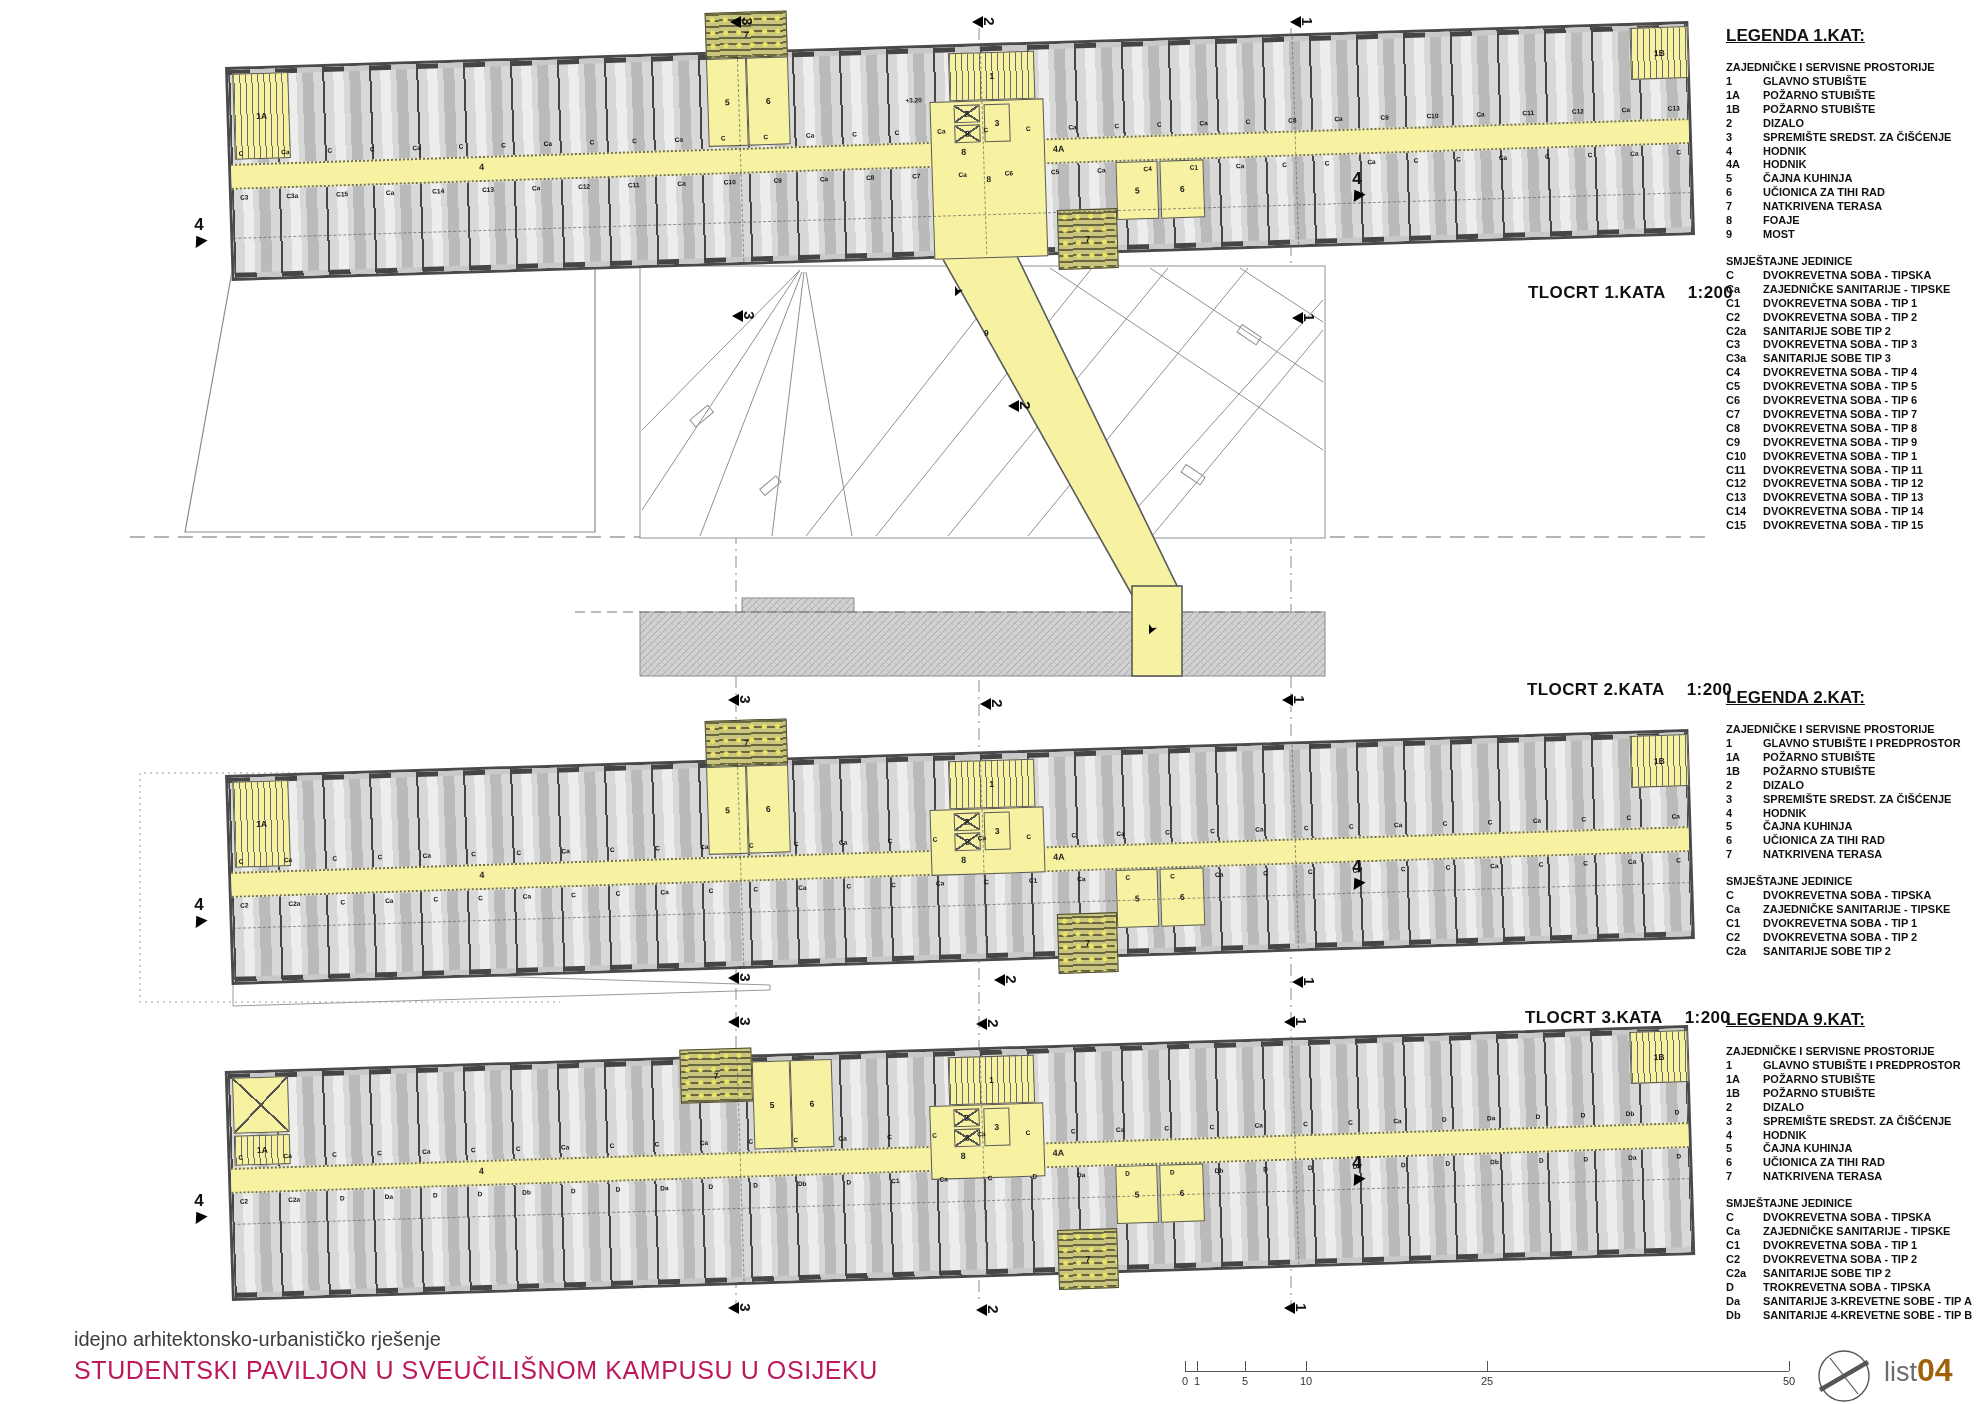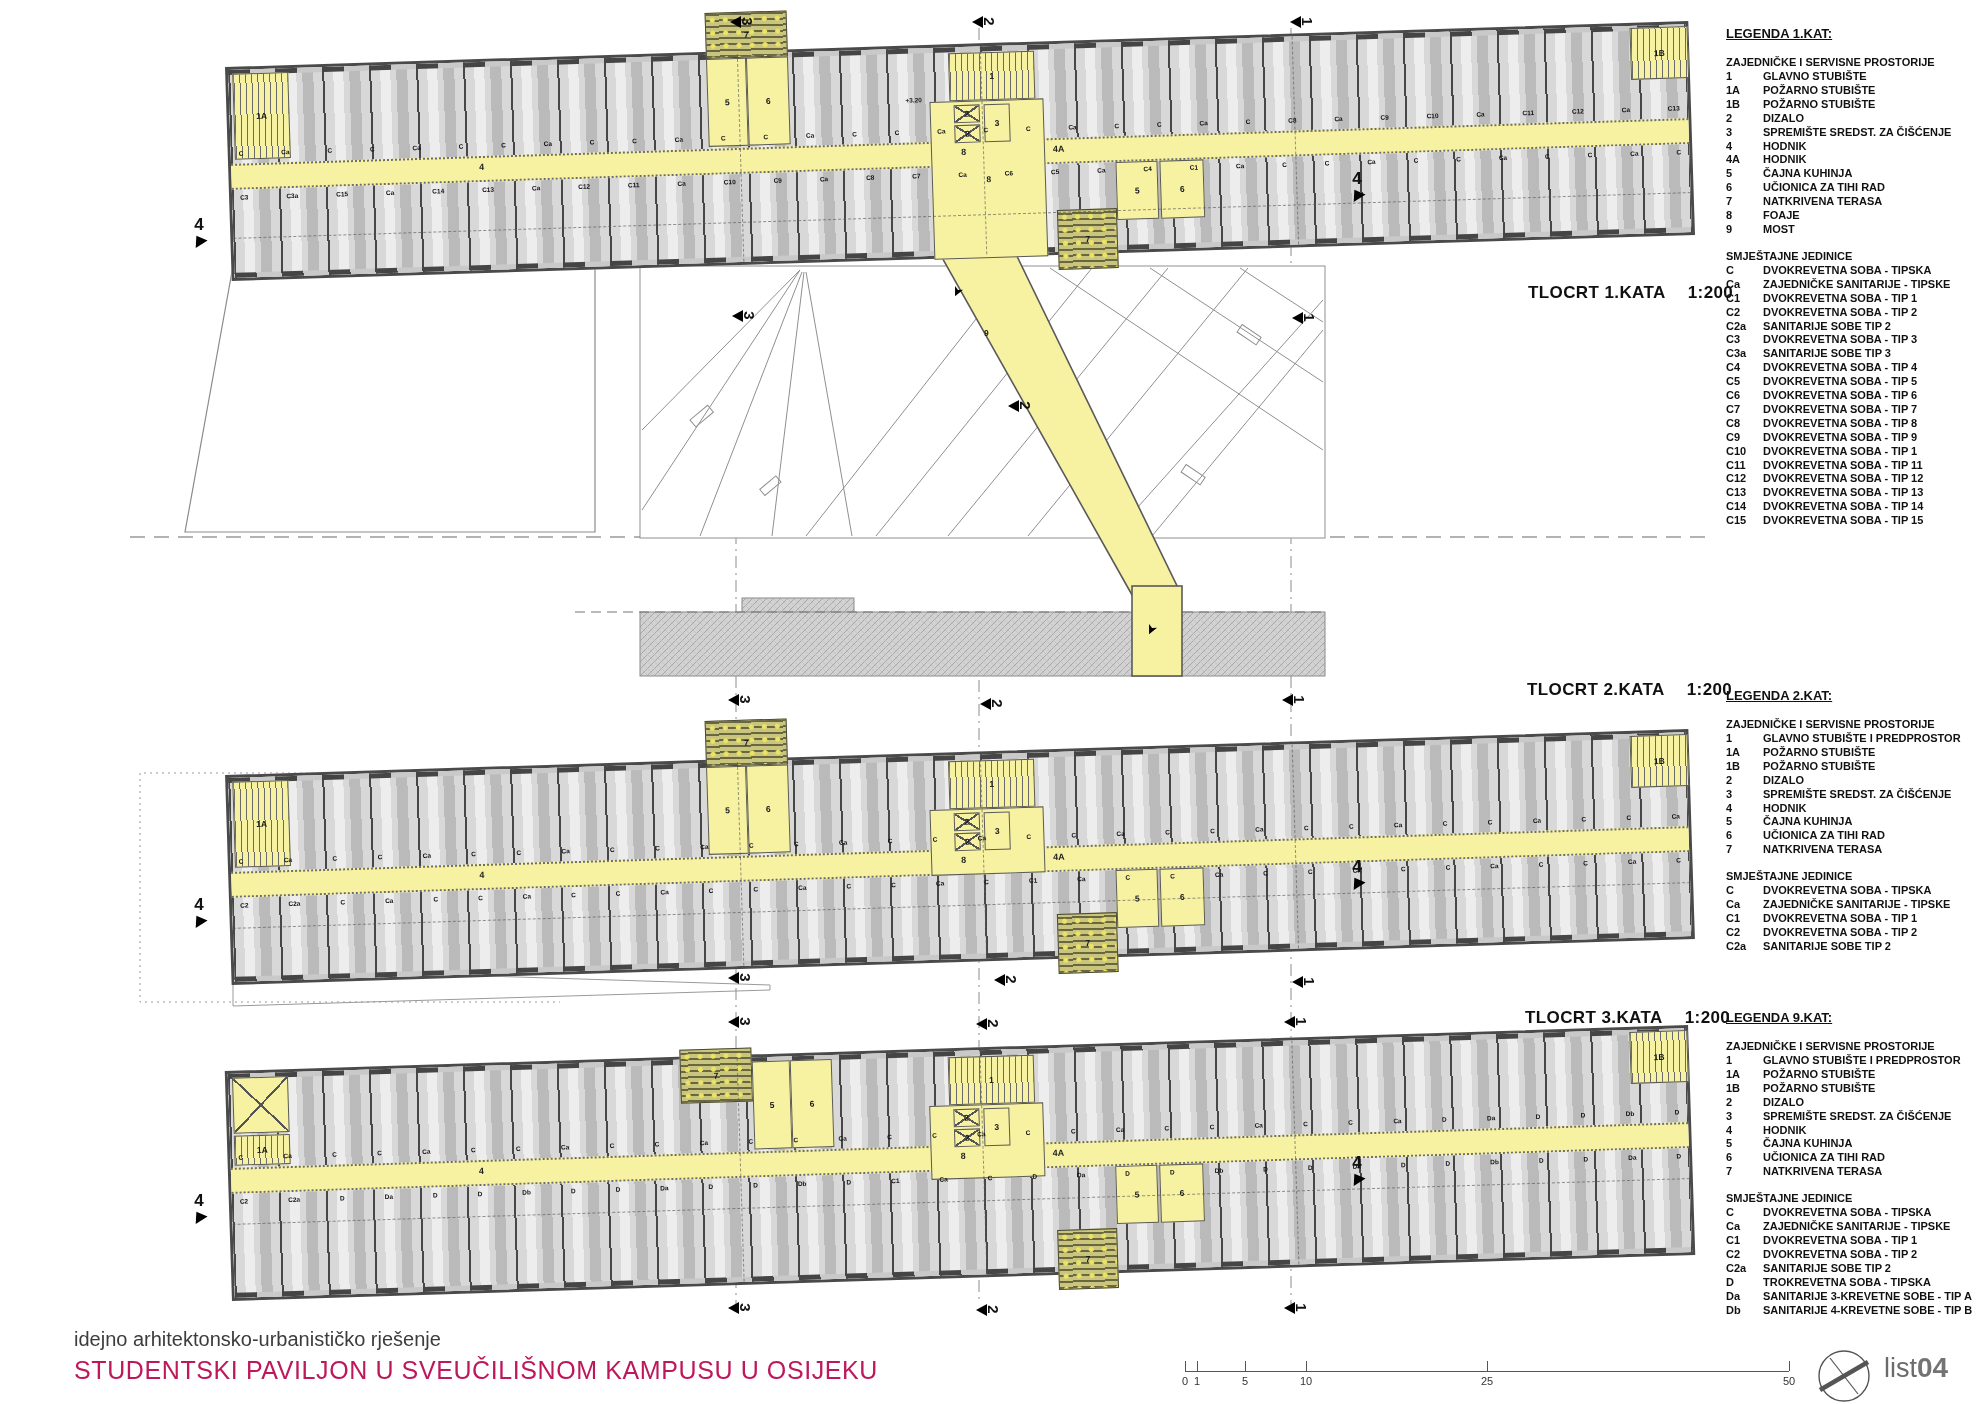--- a/index.html
+++ b/index.html
@@ -43,33 +43,33 @@
   .marker .tri{width:0;height:0;border-top:6px solid transparent;border-bottom:6px solid transparent;
      border-right:11px solid #000;}
   .marker .num{font-size:15px;font-weight:bold;transform:rotate(90deg);margin-left:2px;line-height:1;}
   .marker4{position:absolute;text-align:center;width:26px;}
   .marker4 .num{font-size:17px;font-weight:bold;line-height:1;}
   .marker4 .tri{margin:2px auto 0;width:0;height:0;border-left:7px solid transparent;
      border-right:7px solid transparent;border-bottom:10px solid #000;transform:rotate(-32deg);}
   .plan-title{position:absolute;font-size:17px;font-weight:bold;letter-spacing:.4px;color:#101010;white-space:nowrap;}
   .plan-title .sc{margin-left:22px;}
   .legend{position:absolute;left:1726px;width:262px;}
-  .lg-title{font-size:13px;font-weight:bold;text-decoration:underline;margin-bottom:15px;}
+  .lg-title{font-size:17px;font-weight:bold;text-decoration:underline;margin-bottom:15px;}
   .lg-subhead{font-size:11px;font-weight:bold;margin:13px 0 2px;}
   .lg-row{display:flex;font-size:11px;font-weight:bold;line-height:13.9px;}
   .lg-code{width:37px;flex:none;}
   .footer-line1{position:absolute;left:74px;top:1328px;font-size:20px;color:#3c3c3c;}
   .footer-line2{position:absolute;left:74px;top:1356px;font-size:25px;color:#be185d;letter-spacing:.6px;}
   .scalebar{position:absolute;left:1185px;top:1340px;width:610px;height:50px;}
   .sb-line{position:absolute;left:0;top:31px;width:604px;height:1px;background:#555;}
   .sb-tick{position:absolute;top:21px;width:1px;height:10px;background:#555;}
   .sb-lab{position:absolute;top:35px;font-size:11px;color:#333;transform:translateX(-50%);}
   .sheetnum{position:absolute;left:1884px;top:1352px;white-space:nowrap;}
   .sheetnum .w1{font-size:27px;color:#6b6b6b;}
-  .sheetnum .w2{font-size:28px;font-weight:bold;color:#737373;}
+  .sheetnum .w2{font-size:32px;font-weight:bold;color:#a16207;}
   .arrow{position:absolute;font-size:14px;color:#000;}
 </style>
 </head>
 <body>
 
 <svg width="1987" height="1404" viewBox="0 0 1987 1404">
   <defs>
     <pattern id="gh" width="7" height="7" patternUnits="userSpaceOnUse">
       <rect width="7" height="7" fill="#d2d2d2"></rect>
       <path d="M0 7 L7 0" stroke="#a8a8a8" stroke-width="1"></path>

